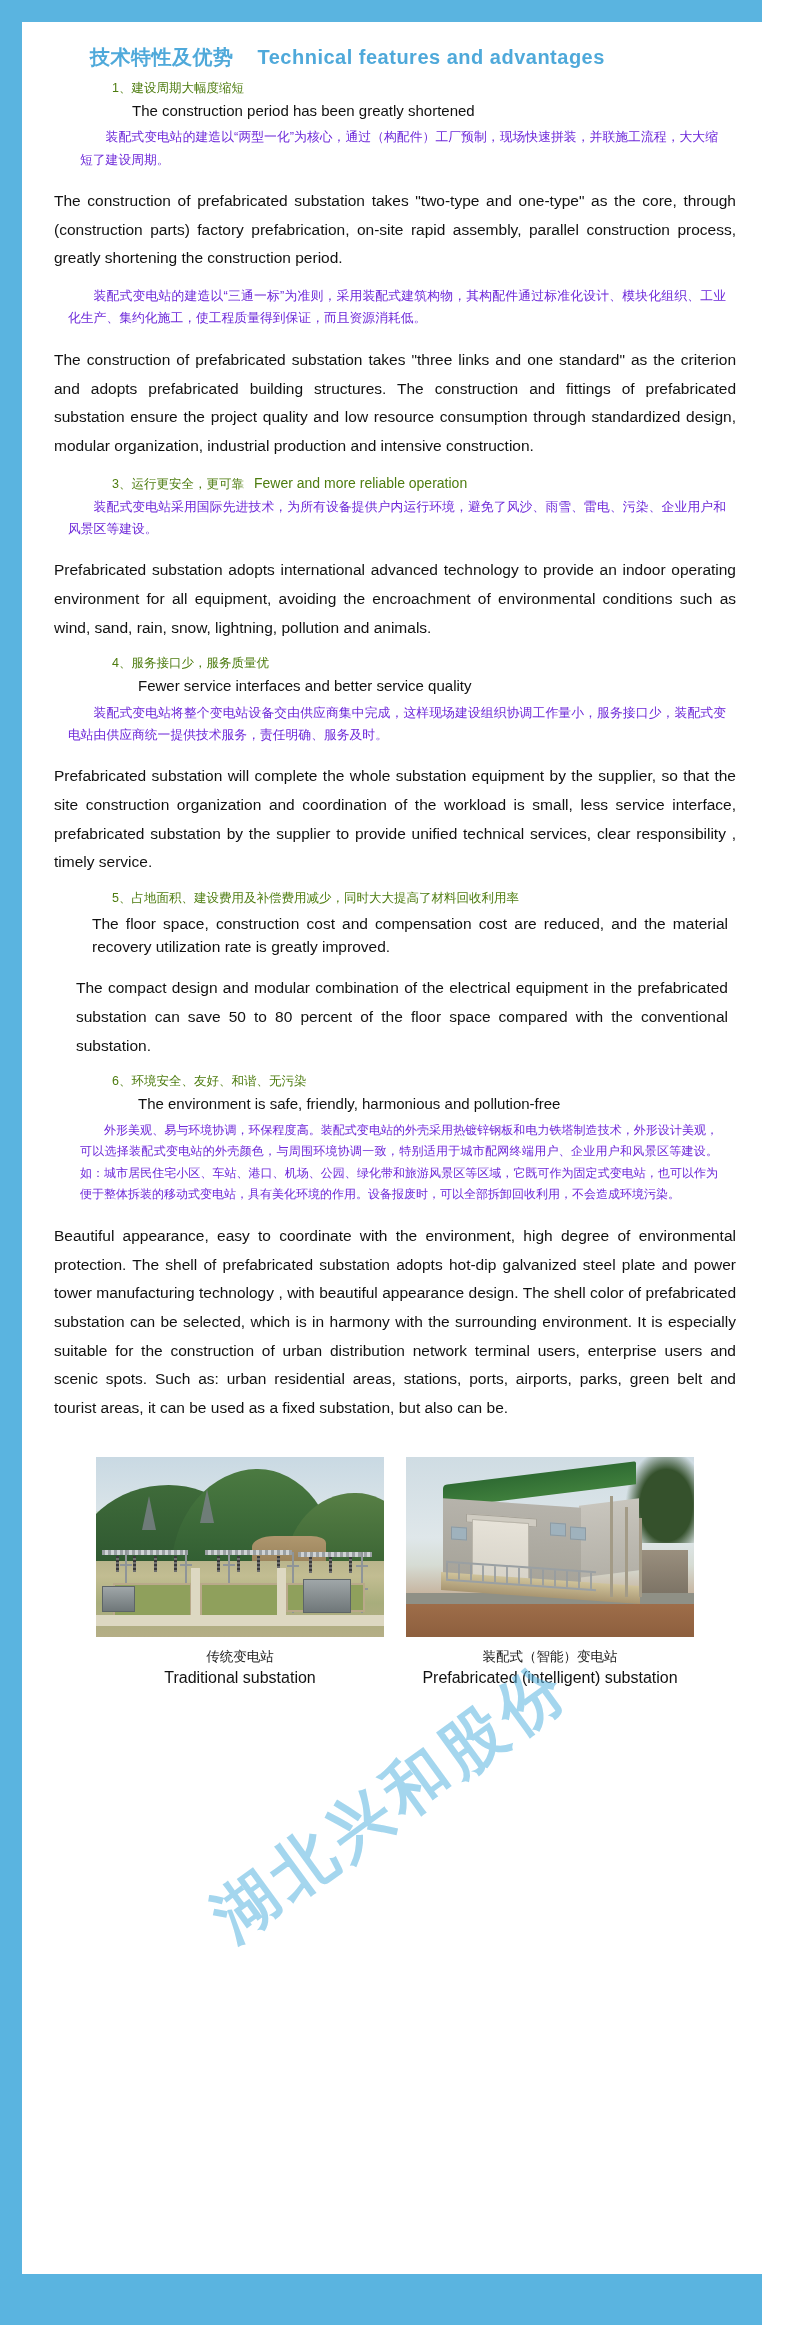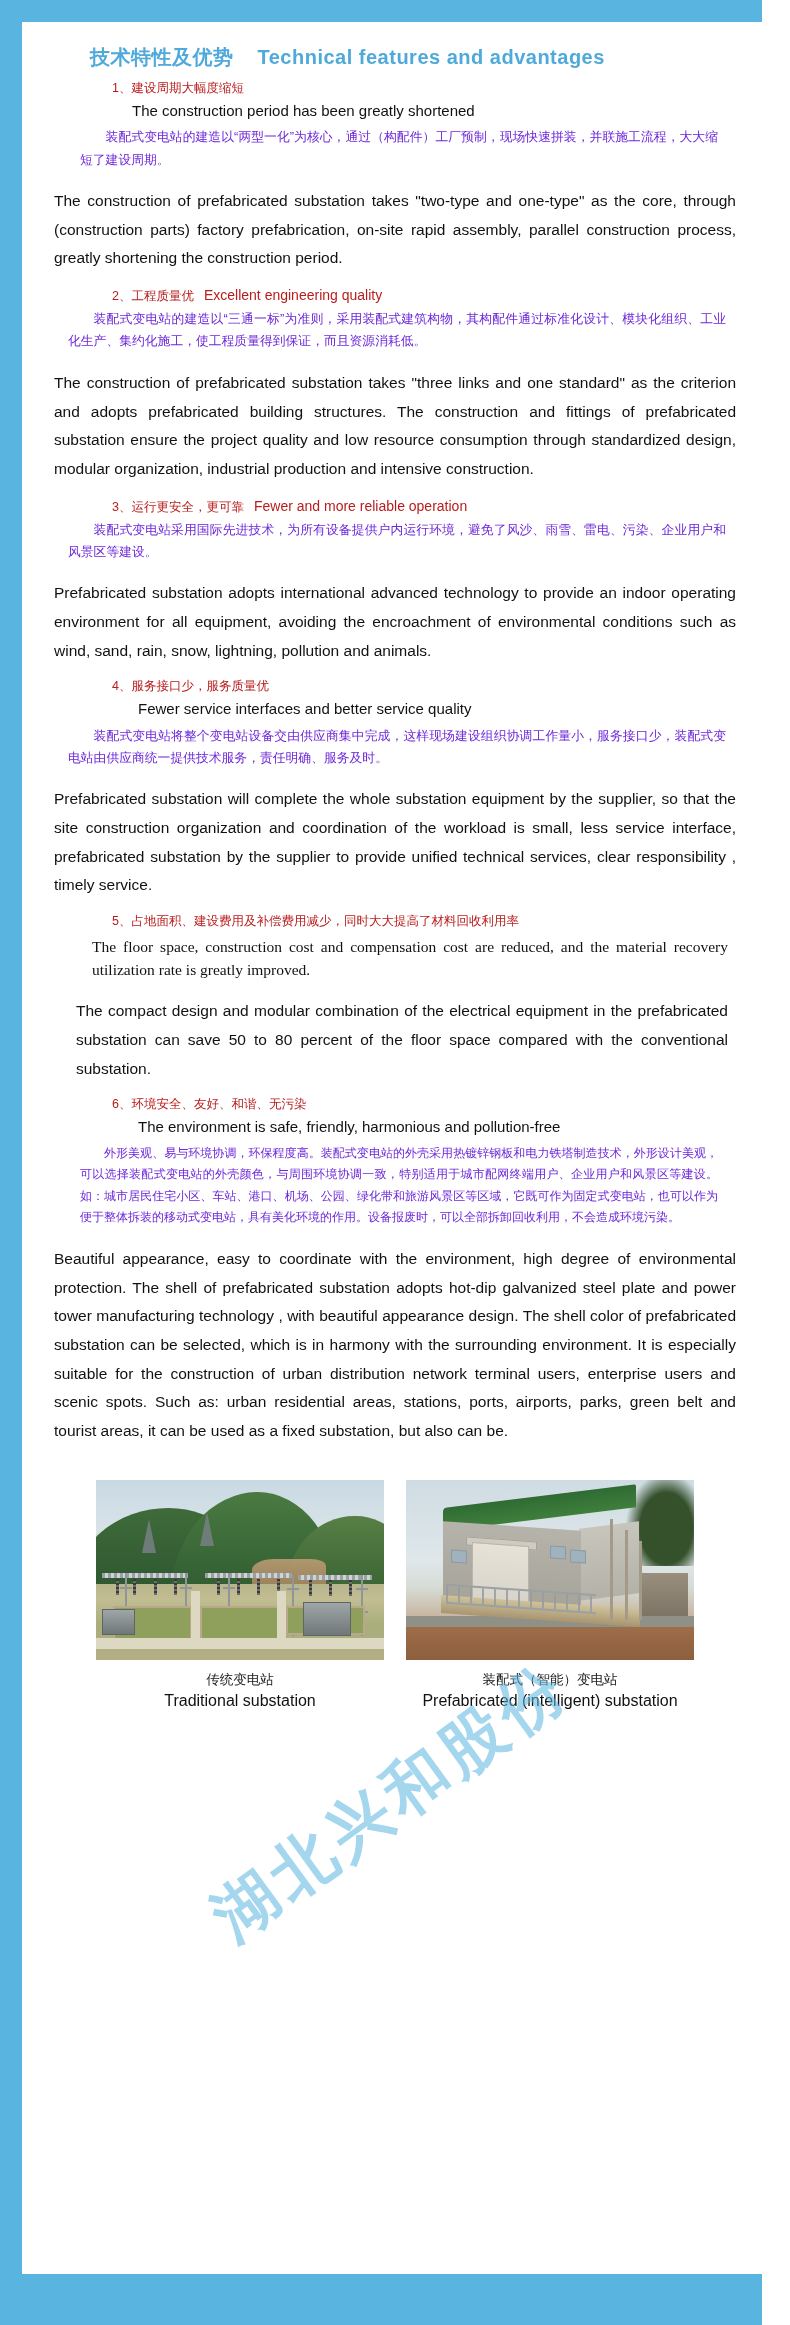--- a/index.html
+++ b/index.html
@@ -47,21 +47,21 @@
     font-size: 20px;
     font-weight: bold;
     letter-spacing: 0.5px;
     white-space: nowrap;
   }
   .doc-title .t-cn { margin-right: 24px; }
 
   
   .cn-head {
     font-size: 12.5px;
-    color: #b91c1c;
+    color: #4d7c0f;
     margin: 8px 0 2px 0;
     padding-left: 58px;
     line-height: 1.5;
   }
   .cn-head .en-inline {
     font-size: 14px;
     margin-left: 10px;
   }
   .en-head {
     font-size: 15px;
@@ -89,21 +89,21 @@
   .cn-body.small { font-size: 12px; line-height: 1.8; }
 
   
   .en-body {
     font-size: 15.5px;
     color: #111;
     line-height: 1.85;
     margin: 16px 0 12px 0;
     text-align: justify;
   }
-  .en-body.tight { line-height: 1.5; margin: 4px 0 12px 0; font-family: Liberation Serif, serif; }
+  .en-body.tight { line-height: 1.5; margin: 4px 0 12px 0; }
   .en-body.indent { padding-left: 38px; padding-right: 8px; }
   .en-body.indent2 { padding-left: 22px; padding-right: 8px; }
 
   
   .figures {
     display: flex;
     justify-content: center;
     gap: 22px;
     margin: 34px 0 0 0;
     padding: 0 42px;
@@ -312,23 +312,20 @@
       </div>
 
       <div>
         <div class="cn-head">1、建设周期大幅度缩短</div>
         <div class="en-head">The construction period has been greatly shortened</div>
         <div class="cn-body pad-l">装配式变电站的建造以“两型一化”为核心，通过（构配件）工厂预制，现场快速拼装，并联施工流程，大大缩短了建设周期。</div>
         <div class="en-body">The construction of prefabricated  substation  takes "two-type and one-type" as the core, through (construction parts) factory prefabrication, on-site rapid assembly, parallel construction process, greatly shortening  the  construction period.</div>
       </div>
 
       <div>
-        <div class="cn-head">
-          <span>2、工程质量优</span><span class="en-inline">Excellent engineering quality</span>
-        </div>
         <div class="cn-body pad-m">装配式变电站的建造以“三通一标”为准则，采用装配式建筑构物，其构配件通过标准化设计、模块化组织、工业化生产、集约化施工，使工程质量得到保证，而且资源消耗低。</div>
         <div class="en-body">The  construction  of  prefabricated  substation  takes "three links and one standard" as the criterion and adopts prefabricated  building  structures.  The construction  and  fittings  of prefabricated  substation ensure  the  project quality and low resource consumption through standardized design, modular organization, industrial production and intensive construction.</div>
       </div>
 
       <div>
         <div class="cn-head">
           <span>3、运行更安全，更可靠</span><span class="en-inline">Fewer and more reliable operation</span>
         </div>
         <div class="cn-body pad-m">装配式变电站采用国际先进技术，为所有设备提供户内运行环境，避免了风沙、雨雪、雷电、污染、企业用户和风景区等建设。</div>
         <div class="en-body">Prefabricated substation  adopts  international  advanced  technology  to provide an indoor operating environment for all equipment, avoiding the encroachment of environmental conditions such as wind, sand, rain, snow, lightning, pollution and animals.</div>

